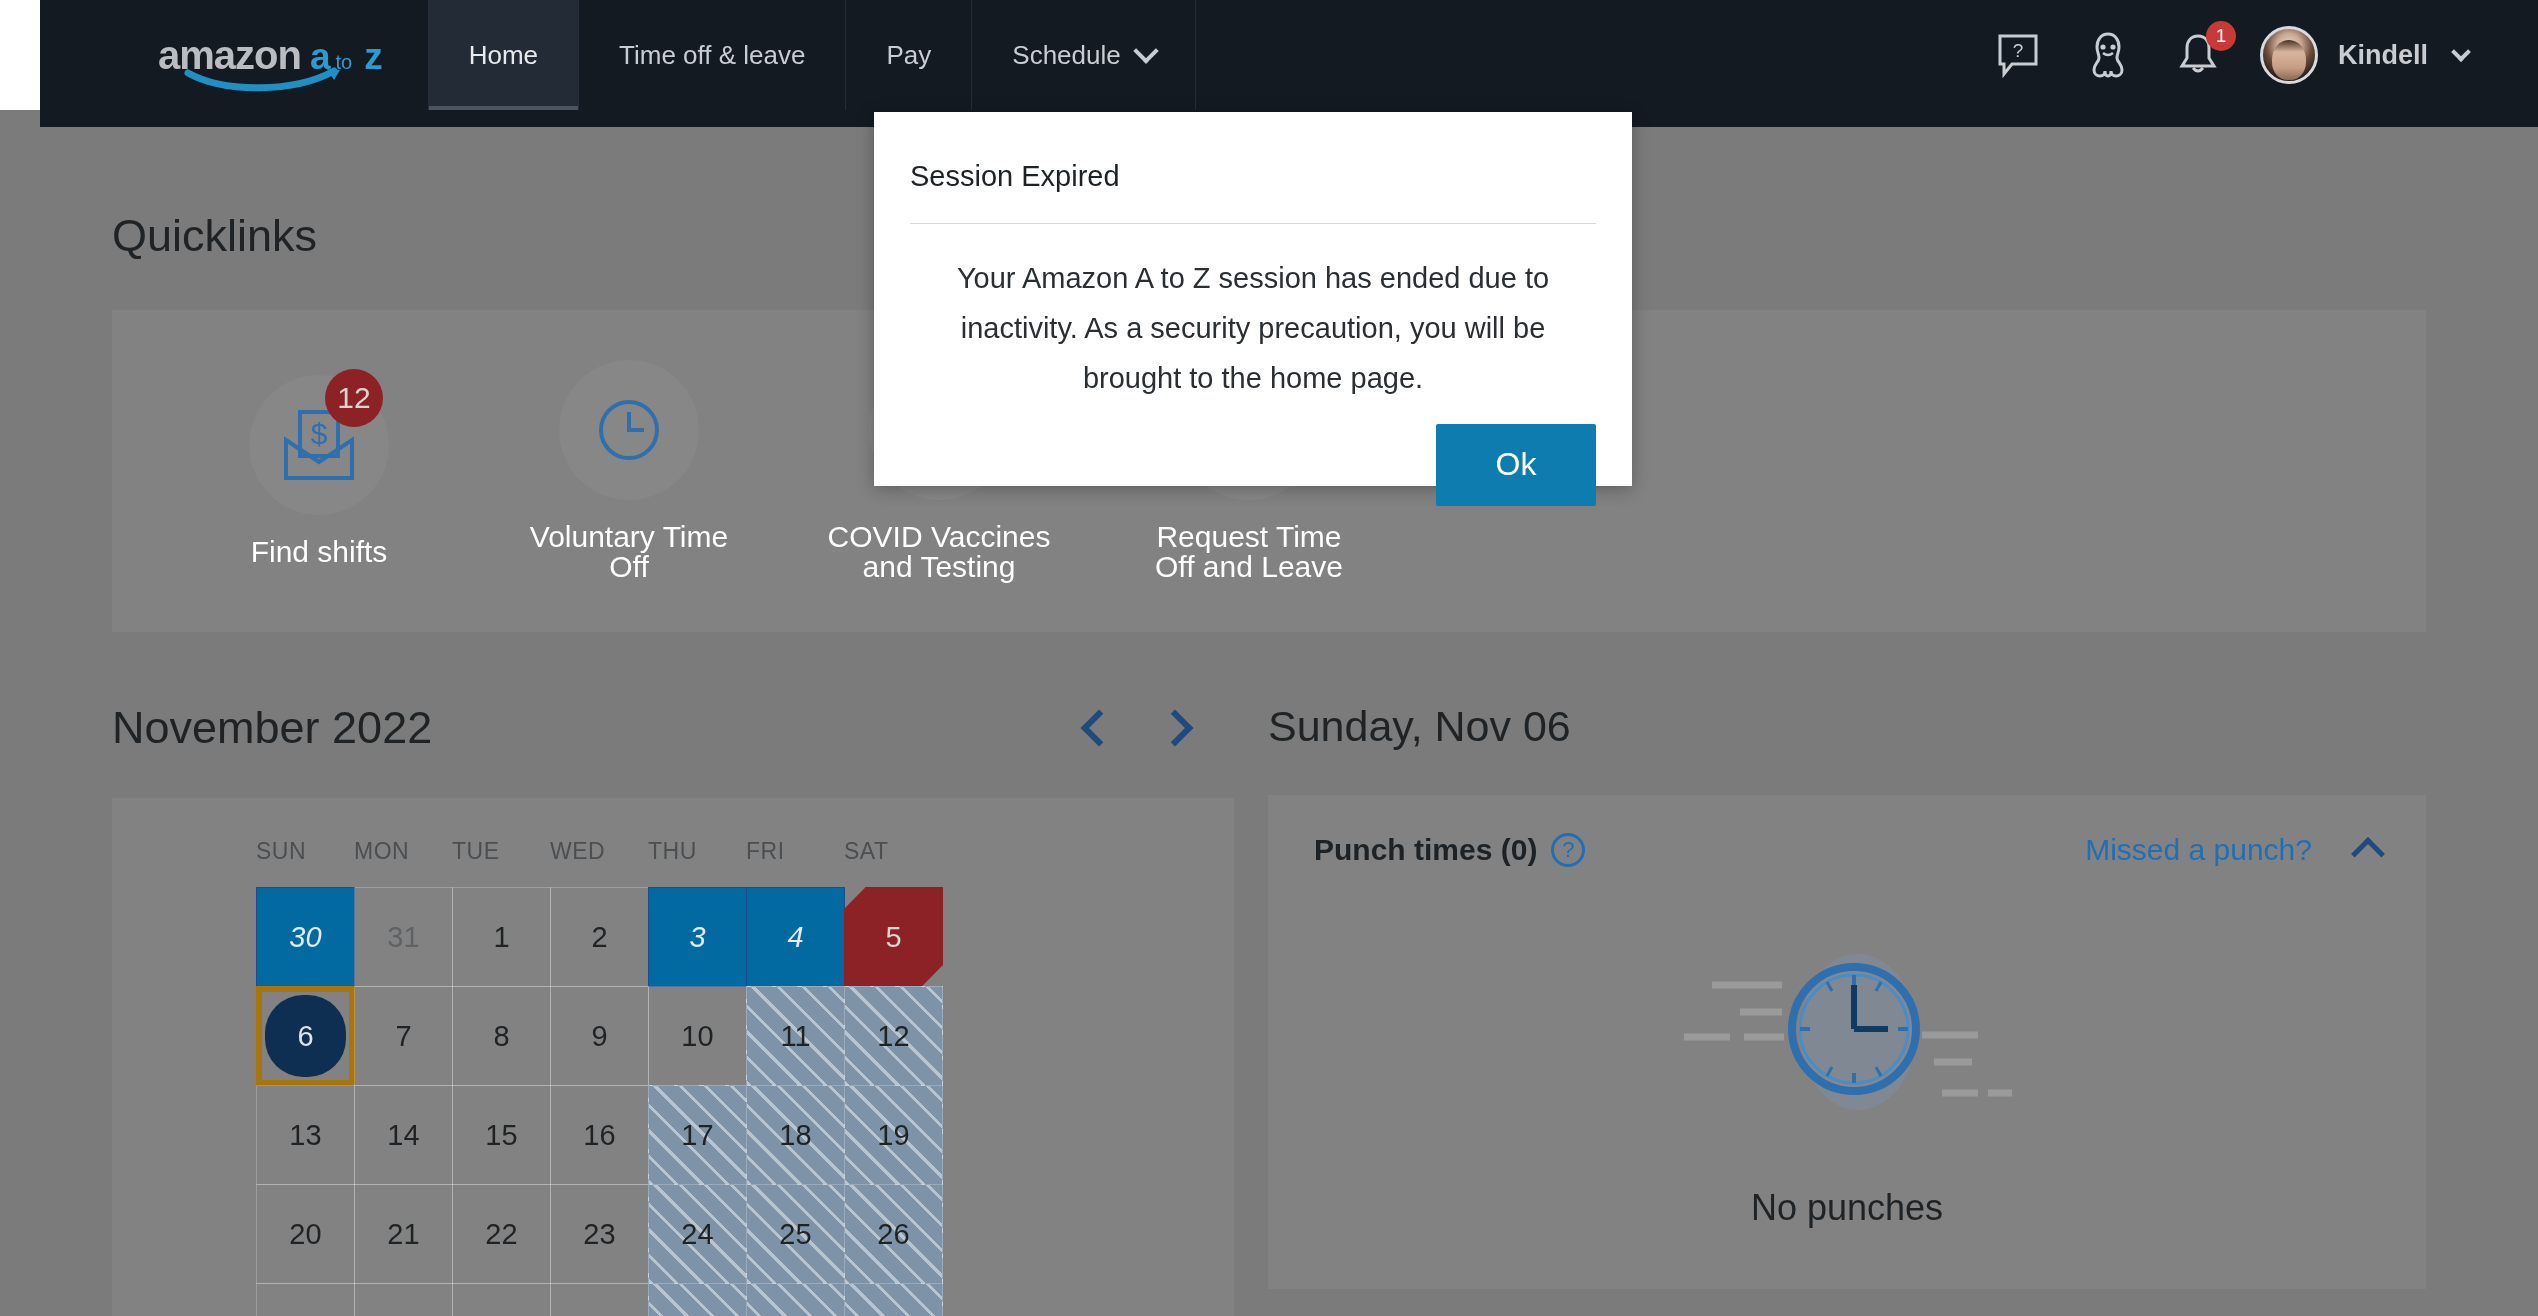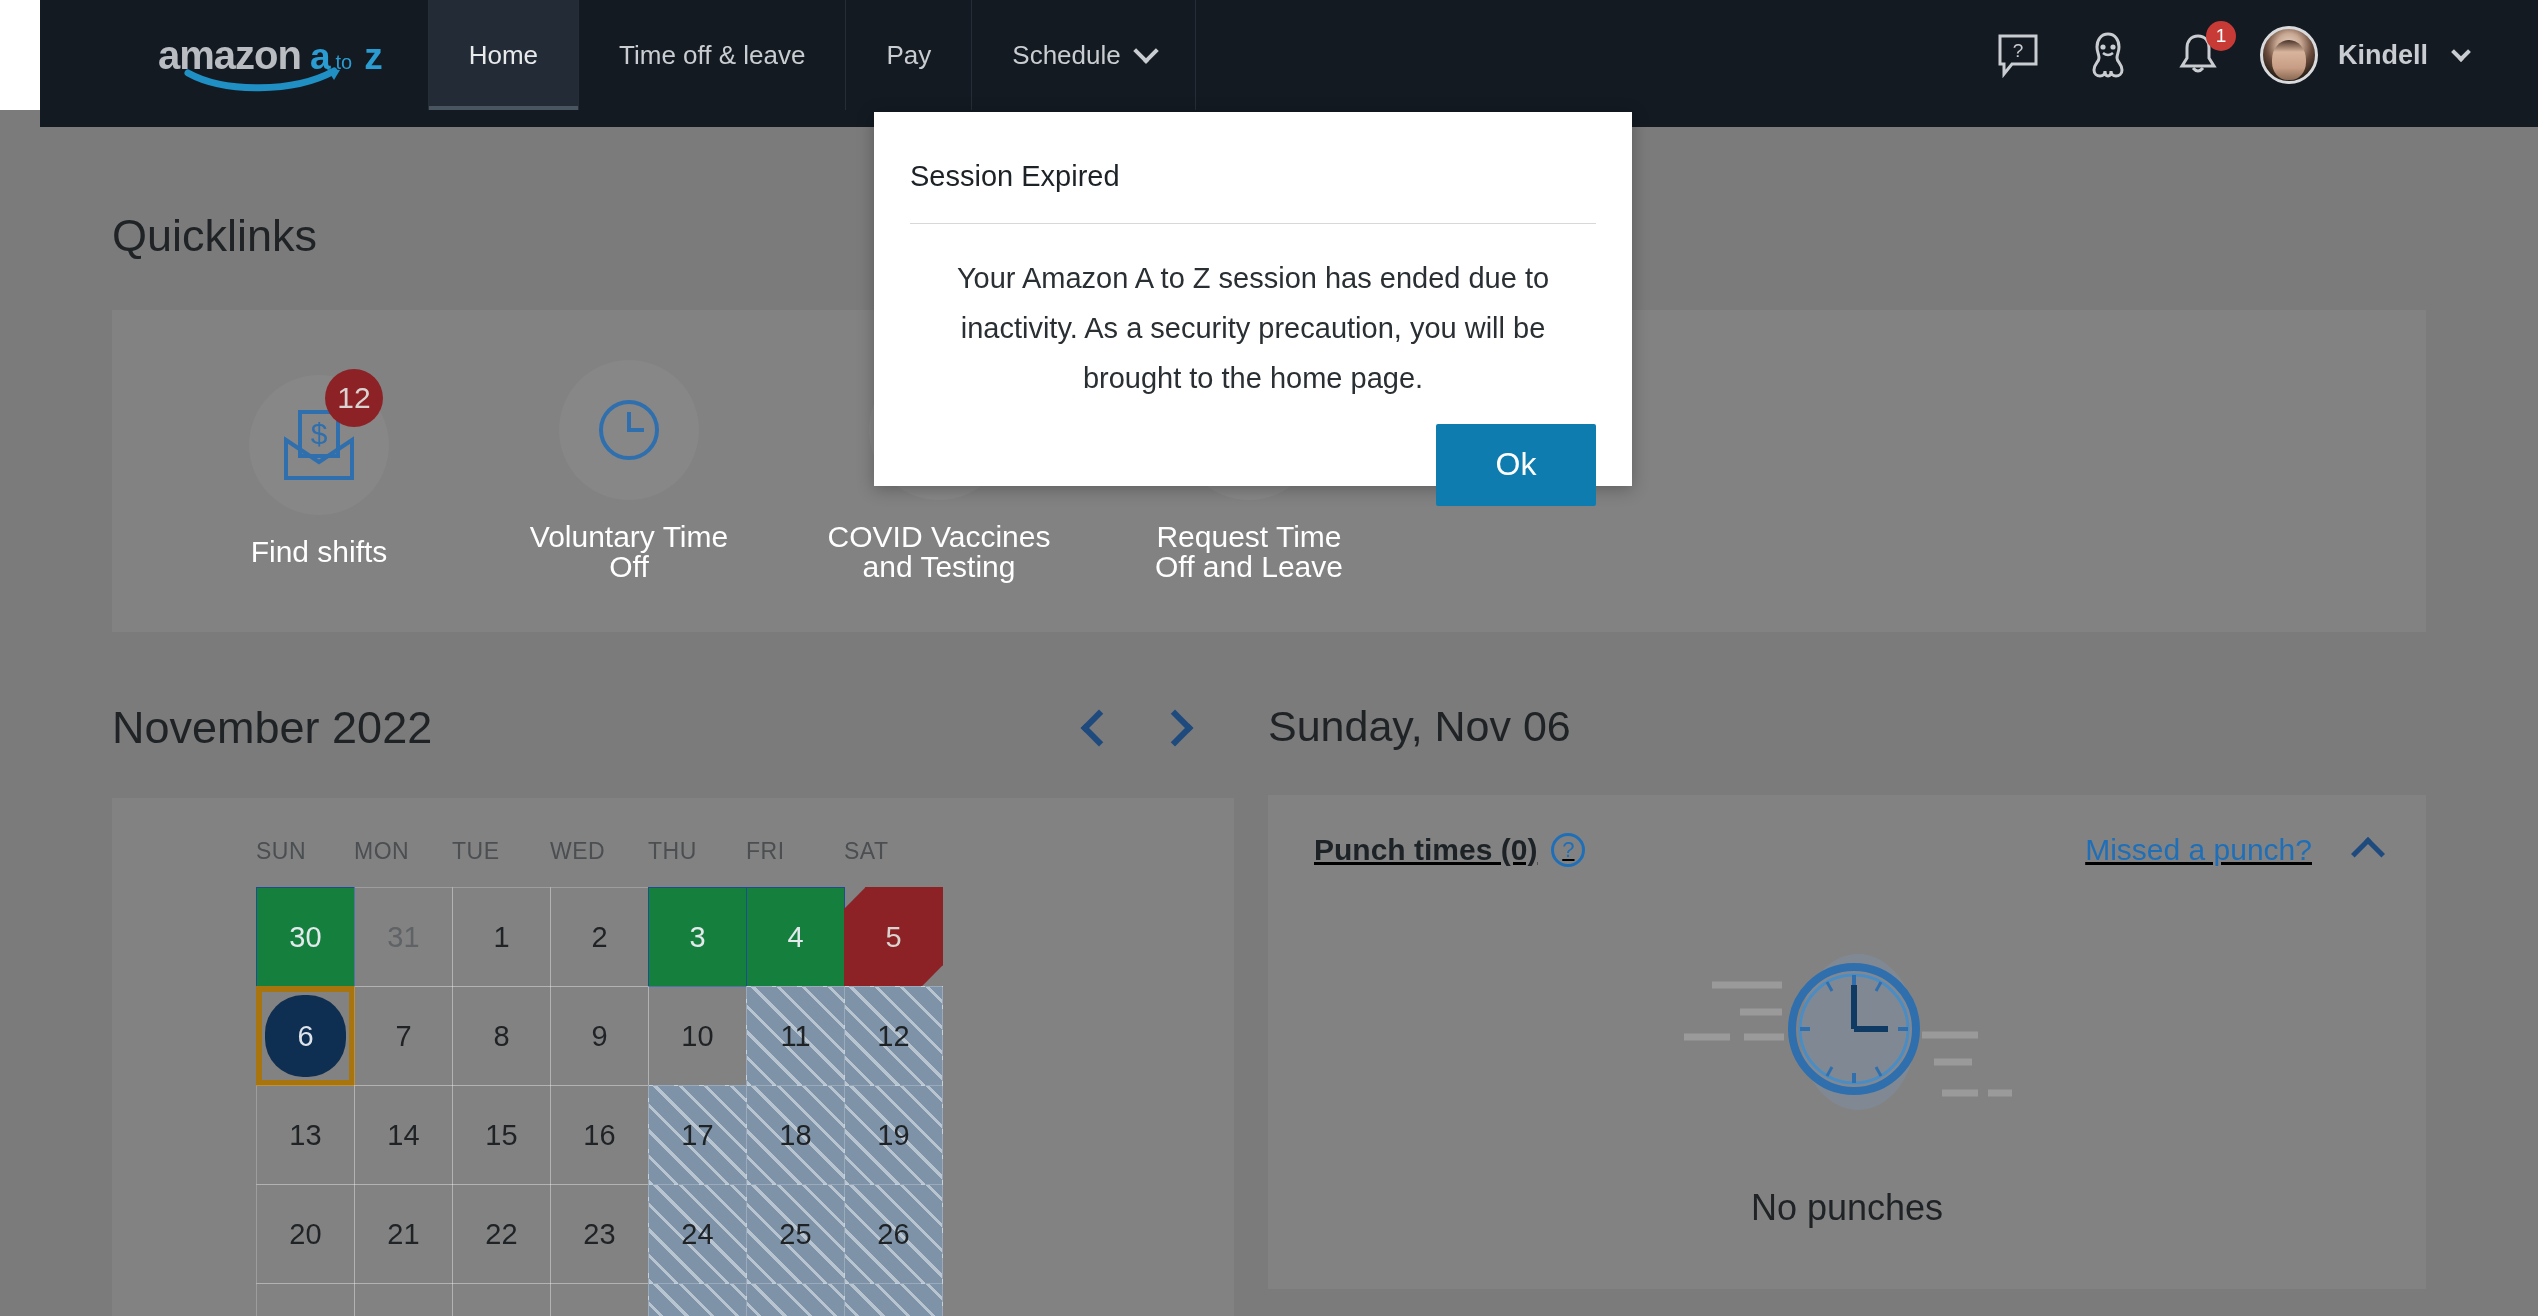--- a/index.html
+++ b/index.html
@@ -161,41 +161,41 @@
     font-size: 23px; color: #4b4f52; padding-bottom: 22px;
     letter-spacing: 0.5px;
   }
   .cell {
     height: 100px; border: 1px solid rgba(255,255,255,0.22);
     display: flex; align-items: center; justify-content: center;
     font-size: 29px; color: #1f2326; position: relative; cursor: pointer;
     margin-right: -1px; margin-bottom: -1px;
   }
   .cell.muted { color: #5f6366; }
-  .cell.shift { background: #15803d; color: #e4e9ee; border-color: #1a4e8e; }
+  .cell.shift { background: #0369a1; color: #e4e9ee; border-color: #1a4e8e; font-style: italic; }
   .cell.vto   { background: #8d2226; color: #d9d4d0; border-color: #8d2226;
                 clip-path: polygon(22% 0, 100% 0, 100% 78%, 78% 100%, 0 100%, 0 22%); }
   .cell.hatch {
     background:
       repeating-linear-gradient(45deg, rgba(255,255,255,0.45) 0 3px, rgba(255,255,255,0) 3px 18px),
       #7e93a8;
   }
   .cell.today {
     outline: 6px solid #a8740d; outline-offset: -6px; background: transparent;
   }
   .cell.today .today-pill {
     position: absolute; left: 8px; right: 8px; top: 8px; bottom: 8px;
     background: #0f2f52; border-radius: 38px;
   }
   .cell.today .daynum { position: relative; color: #dfe4ea; z-index: 2; }
 
   
   .day-title { font-size: 43px; color: #1f2326; margin-bottom: 44px; }
   .punch-card { padding: 38px 46px 60px 46px; }
-  .punch-head { display: flex; align-items: flex-end; text-decoration: underline; }
+  .punch-head { display: flex; align-items: flex-end; }
   .punch-title { font-size: 30px; font-weight: bold; color: #1d2226; }
   .qmark {
     width: 34px; height: 34px; border-radius: 50%;
     border: 3px solid #1f6fb8; color: #1f6fb8;
     font-size: 22px; display:flex; align-items:center; justify-content:center;
     margin-left: 14px; cursor: pointer;
   }
   .punch-right { margin-left: auto; display: flex; align-items: center; gap: 44px; }
   .link-blue { color: #1f6fb8; font-size: 30px; cursor: pointer; }
   .chev-up {

